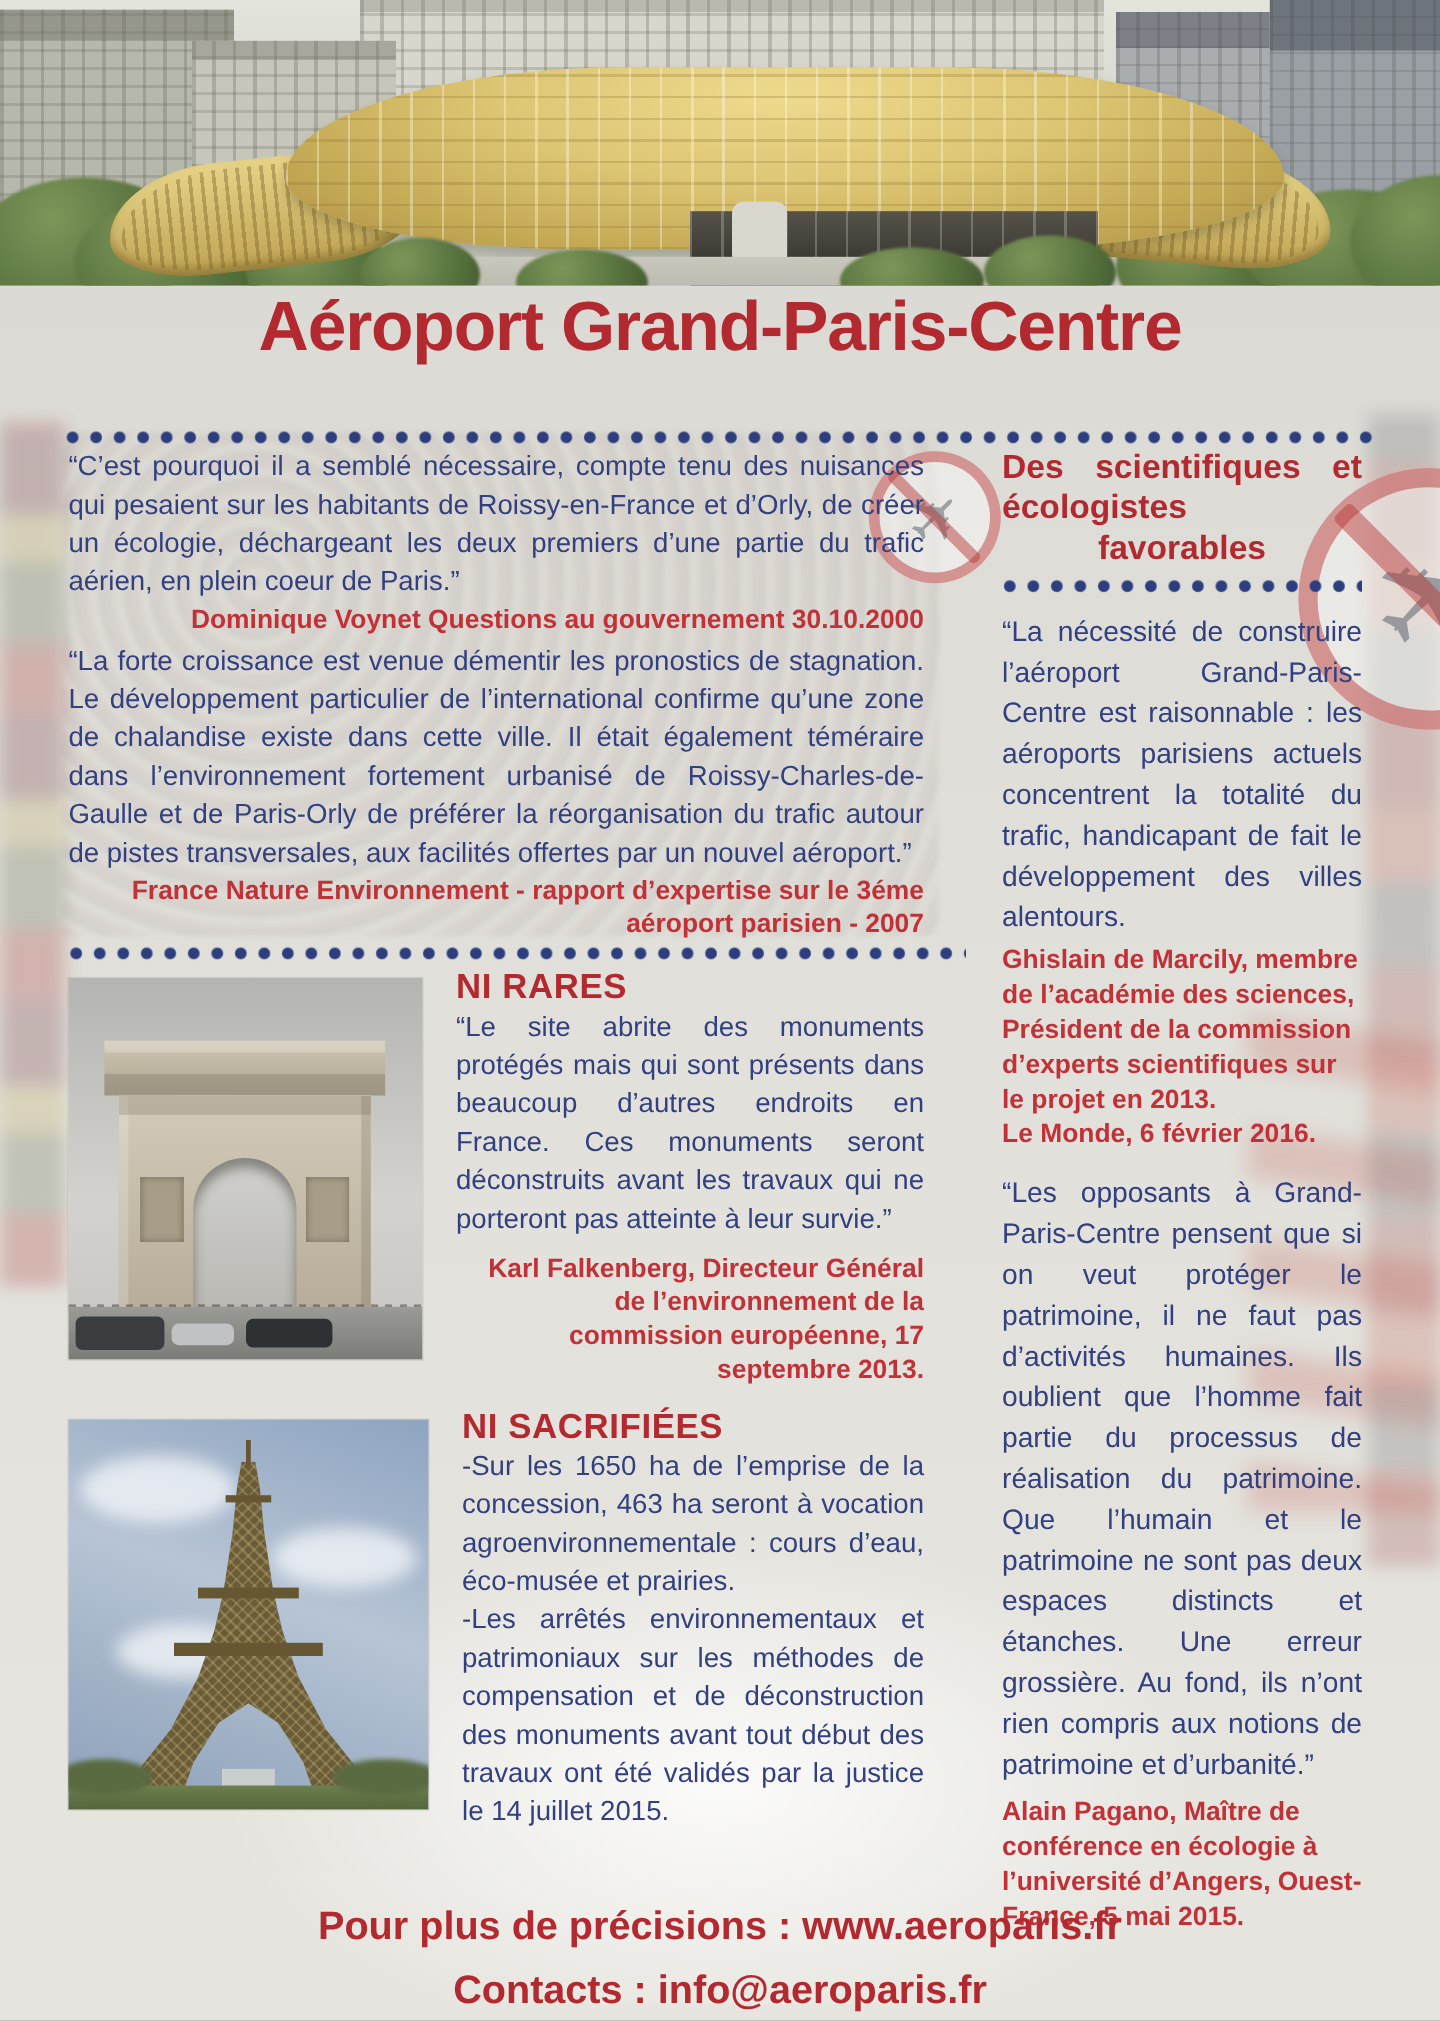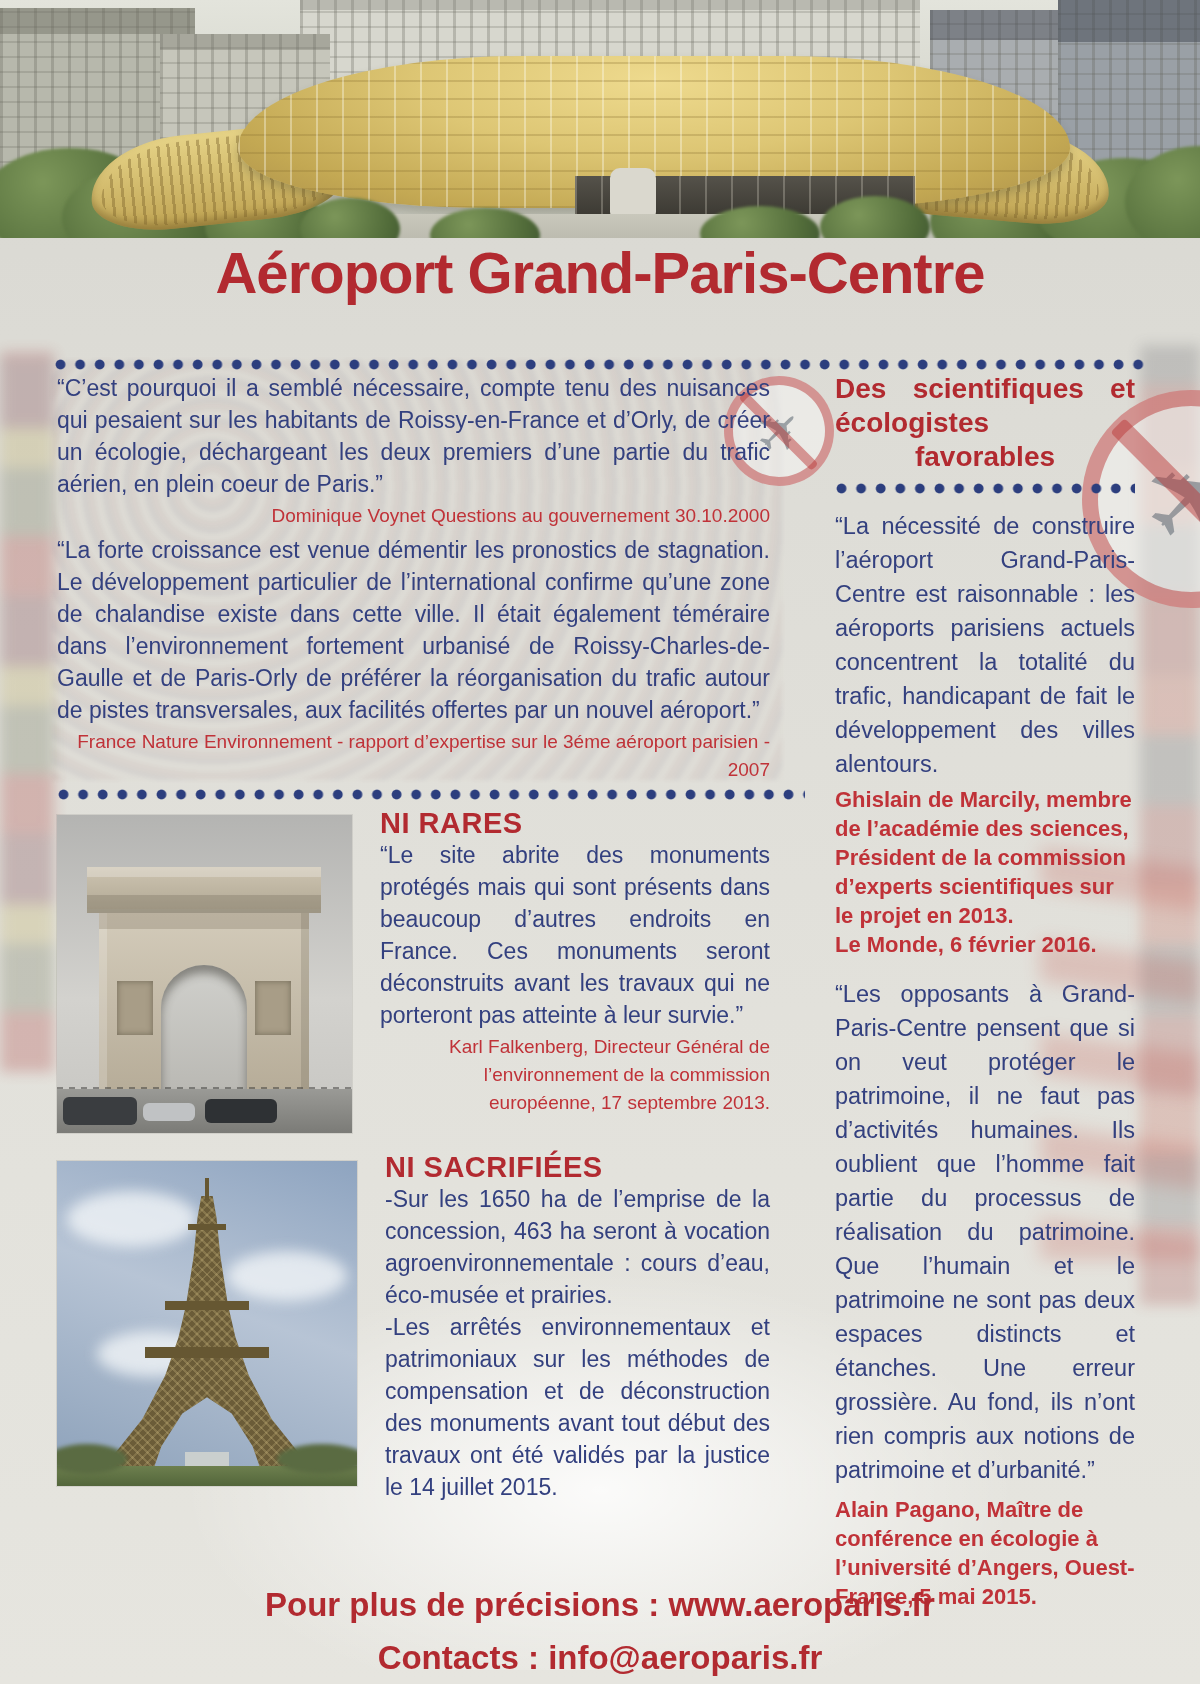--- a/index.html
+++ b/index.html
@@ -66,21 +66,21 @@
   .title{font-size:58px;line-height:62px;font-weight:bold;color:var(--red);letter-spacing:-1px;}
   .subtitle{font-size:34px;line-height:44px;font-weight:bold;color:var(--red);}
   
   .dots{height:13px;background-image:radial-gradient(circle at 6.5px 6.5px,var(--dot) 4.3px,transparent 5.4px);
         background-size:19.6px 13px;background-repeat:repeat-x;}
   .dots-top{position:absolute;left:54px;top:358px;width:1096px;}
   
   .col-left{position:absolute;left:57px;top:372px;width:713px;}
   .col-right{position:absolute;left:835px;top:356px;width:300px;}
   .quote{color:var(--blue);font-size:23px;line-height:32px;text-align:justify;}
-  .attr{color:var(--red-attr);font-size:19px;line-height:28px;text-align:right;font-weight:normal;}
+  .attr{color:var(--red-attr);font-size:22px;line-height:28px;text-align:right;font-weight:bold;}
   .dots-mid{width:748px;margin-top:4px;}
   .media-row{display:flex;margin-top:6px;}
   .media-row2{margin-top:18px;}
   .photo{flex:none;box-shadow:0 0 0 1px rgba(0,0,0,.08);}
   .row-text{flex:1;margin-left:28px;}
   .sec-head{color:var(--red);font-size:29px;line-height:32px;font-weight:bold;letter-spacing:.5px;}
   .rc-head{color:var(--red);font-size:28px;line-height:34px;font-weight:bold;margin-top:16px;
            text-align:justify;text-align-last:center;}
   .dots-rc{width:300px;margin-top:8px;}
   .rc-quote{color:var(--blue);font-size:23.5px;line-height:34px;text-align:justify;margin-top:14px;}
@@ -196,21 +196,21 @@
         <div class="arc-open"></div>
         <div class="arc-fence"></div>
         <div class="arc-road"></div>
         <div class="car car1"></div>
         <div class="car car2"></div>
         <div class="car car3"></div>
       </div>
       <div class="row-text">
         <div class="sec-head">NI RARES</div>
         <div class="quote">“Le site abrite des monuments protégés mais qui sont présents dans beaucoup d’autres endroits en France. Ces monuments seront déconstruits avant les travaux qui ne porteront pas atteinte à leur survie.”</div>
-        <div class="attr" style="margin-top:2px;line-height:28px">Karl Falkenberg, Directeur Général de l’environnement de la commission européenne, 17 septembre 2013.</div>
+        <div class="attr" style="margin-top:12px;line-height:28px">Karl Falkenberg, Directeur Général de l’environnement de la commission européenne, 17 septembre 2013.</div>
       </div>
     </div>
 
     <div class="media-row media-row2">
       <div class="photo eiffel">
         <div class="cloud cl1"></div>
         <div class="cloud cl2"></div>
         <div class="cloud cl3"></div>
         <div class="eif-sil"></div>
         <div class="eif-bar eif-p1"></div>

